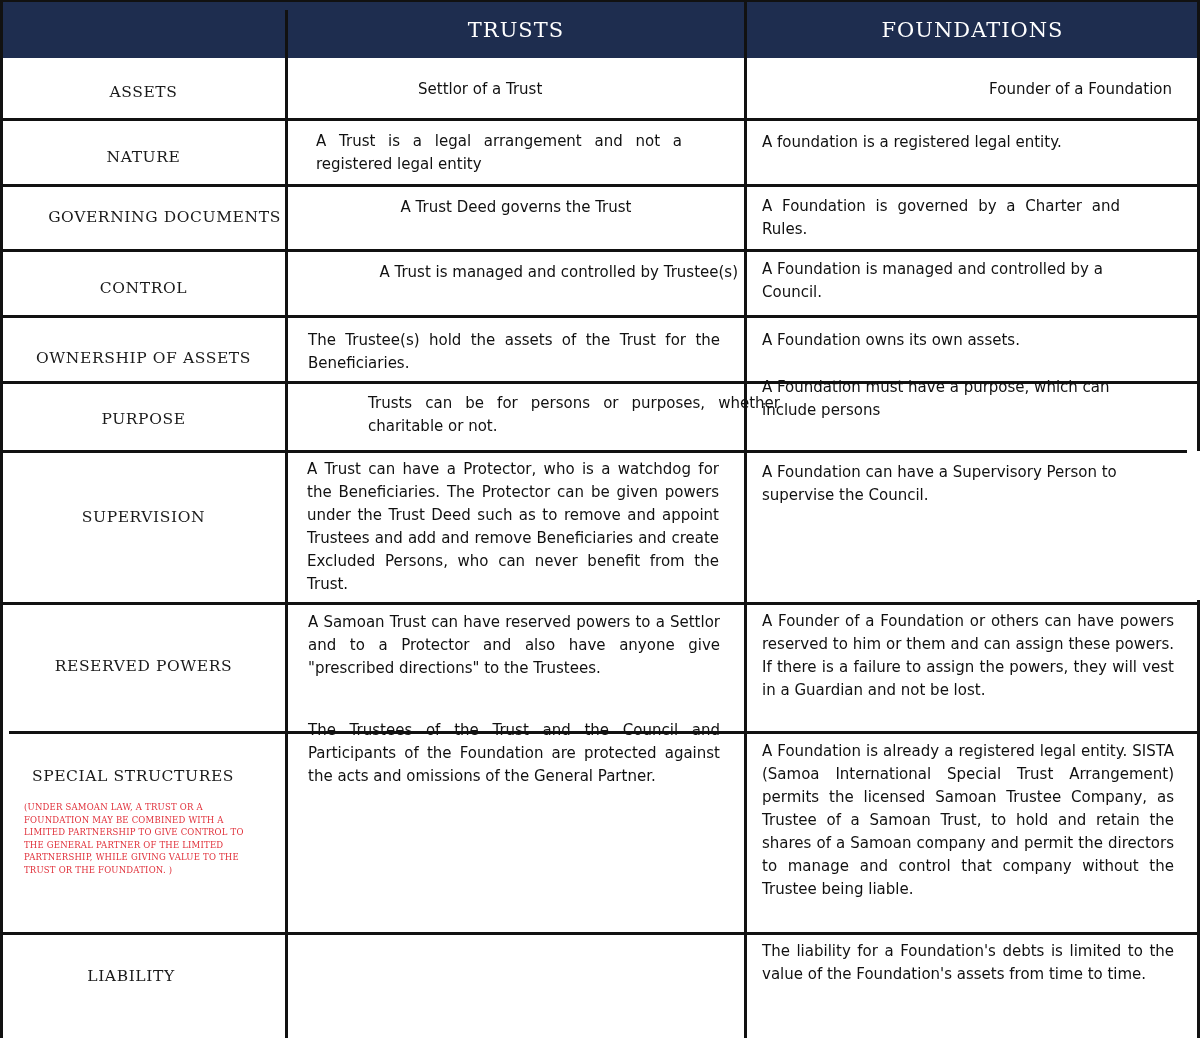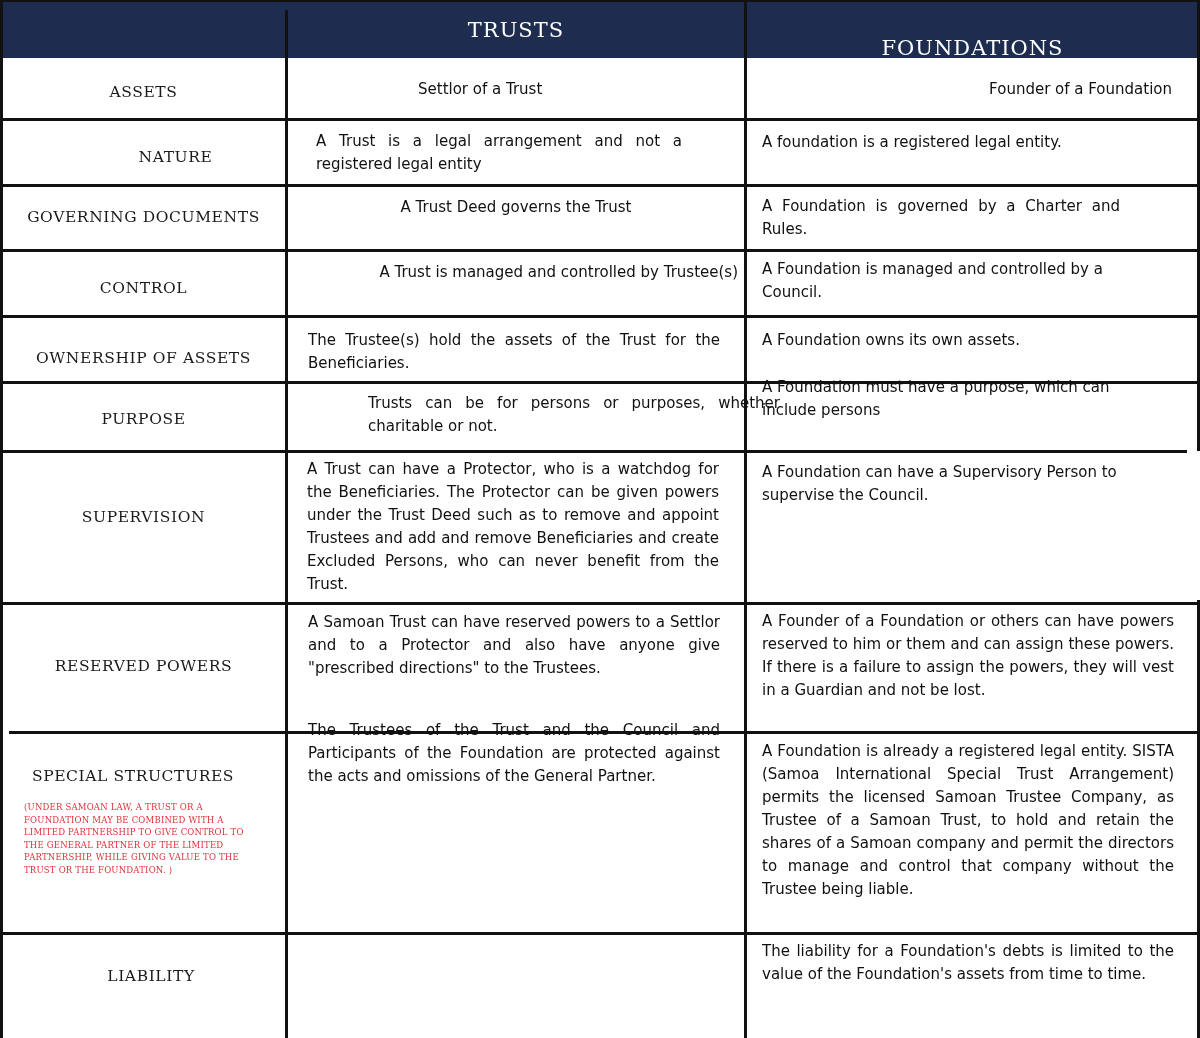--- a/index.html
+++ b/index.html
@@ -29,21 +29,21 @@
   }
 </style>
 </head>
 <body>
 
 <div class="frame">
 
   <div class="header">
     <div class="hdr-cell" style="left:0;width:287px;"></div>
     <div class="hdr-cell" style="left:287px;width:458px;">TRUSTS</div>
-    <div class="hdr-cell" style="left:745px;width:455px;margin-top:18px;">FOUNDATIONS</div>
+    <div class="hdr-cell" style="left:745px;width:455px;">FOUNDATIONS</div>
   </div>
 
   <div class="vline" style="left:0;top:0;height:1038px;"></div>
   <div class="vline" style="left:285px;top:10px;height:1028px;"></div>
   <div class="vline" style="left:744px;top:0;height:1038px;"></div>
   <div class="vline" style="left:1197px;top:0;height:451px;"></div>
   <div class="vline" style="left:1197px;top:600px;height:438px;"></div>
 
   <div class="hline" style="left:0;top:118px;width:1200px;"></div>
   <div class="hline" style="left:0;top:184px;width:1200px;"></div>
@@ -52,25 +52,25 @@
   <div class="hline" style="left:0;top:381px;width:1200px;"></div>
   <div class="hline" style="left:0;top:450px;width:1187px;"></div>
   <div class="hline" style="left:0;top:602px;width:1200px;"></div>
   <div class="hline" style="left:9px;top:731px;width:1191px;"></div>
   <div class="hline" style="left:0;top:932px;width:1200px;"></div>
 
   <div class="label" style="top:60px;height:64px;">ASSETS</div>
   <div class="cell" style="left:418px;top:78px;width:320px;text-align:left;">Settlor of a Trust</div>
   <div class="cell" style="left:762px;top:78px;width:410px;text-align:right;">Founder of a Foundation</div>
 
-  <div class="label" style="top:124px;height:66px;padding-left:32px;">NATURE</div>
+  <div class="label" style="top:124px;height:66px;">NATURE</div>
   <div class="cell" style="left:316px;top:130px;width:366px;">A Trust is a legal arrangement and not a registered legal entity</div>
   <div class="cell" style="left:762px;top:131px;width:410px;text-align:left;">A foundation is a registered legal entity.</div>
 
-  <div class="label" style="top:187px;height:60px;">GOVERNING DOCUMENTS</div>
+  <div class="label" style="top:187px;height:60px;padding-left:21px;">GOVERNING DOCUMENTS</div>
   <div class="cell" style="left:316px;top:196px;width:400px;text-align:center;">A Trust Deed governs the Trust</div>
   <div class="cell" style="left:762px;top:195px;width:358px;">A Foundation is governed by a Charter and Rules.</div>
 
   <div class="label" style="top:254px;height:68px;">CONTROL</div>
   <div class="cell" style="left:308px;top:261px;width:430px;text-align:right;">A Trust is managed and controlled by Trustee(s)</div>
   <div class="cell" style="left:762px;top:258px;width:390px;text-align:left;">A Foundation is managed and controlled by a Council.</div>
 
   <div class="label" style="top:322px;height:72px;">OWNERSHIP OF ASSETS</div>
   <div class="cell" style="left:308px;top:329px;width:412px;">The Trustee(s) hold the assets of the Trust for the Beneficiaries.</div>
   <div class="cell" style="left:762px;top:329px;width:410px;text-align:left;">A Foundation owns its own assets.</div>
@@ -85,16 +85,16 @@
 
   <div class="label" style="top:605px;height:122px;">RESERVED POWERS</div>
   <div class="cell" style="left:308px;top:611px;width:412px;">A Samoan Trust can have reserved powers to a Settlor and to a Protector and also have anyone give "prescribed directions" to the Trustees.</div>
   <div class="cell" style="left:762px;top:610px;width:412px;">A Founder of a Foundation or others can have powers reserved to him or them and can assign these powers. If there is a failure to assign the powers, they will vest in a Guardian and not be lost.</div>
 
   <div class="label" style="top:764px;height:24px;width:266px;">SPECIAL STRUCTURES</div>
   <div class="note" style="position:absolute;left:24px;top:801px;width:228px;">(UNDER SAMOAN LAW, A TRUST OR A FOUNDATION MAY BE COMBINED WITH A LIMITED PARTNERSHIP TO GIVE CONTROL TO THE GENERAL PARTNER OF THE LIMITED PARTNERSHIP, WHILE GIVING VALUE TO THE TRUST OR THE FOUNDATION. )</div>
   <div class="cell" style="left:308px;top:719px;width:412px;">The Trustees of the Trust and the Council and Participants of the Foundation are protected against the acts and omissions of the General Partner.</div>
   <div class="cell" style="left:762px;top:740px;width:412px;">A Foundation is already a registered legal entity. SISTA (Samoa International Special Trust Arrangement) permits the licensed Samoan Trustee Company, as Trustee of a Samoan Trust, to hold and retain the shares of a Samoan company and permit the directors to manage and control that company without the Trustee being liable.</div>
 
-  <div class="label" style="top:935px;height:82px;width:262px;margin-left:20px;">LIABILITY</div>
+  <div class="label" style="top:935px;height:82px;width:262px;">LIABILITY</div>
   <div class="cell" style="left:762px;top:940px;width:412px;">The liability for a Foundation's debts is limited to the value of the Foundation's assets from time to time.</div>
 
 </div>
 
 </body></html>

